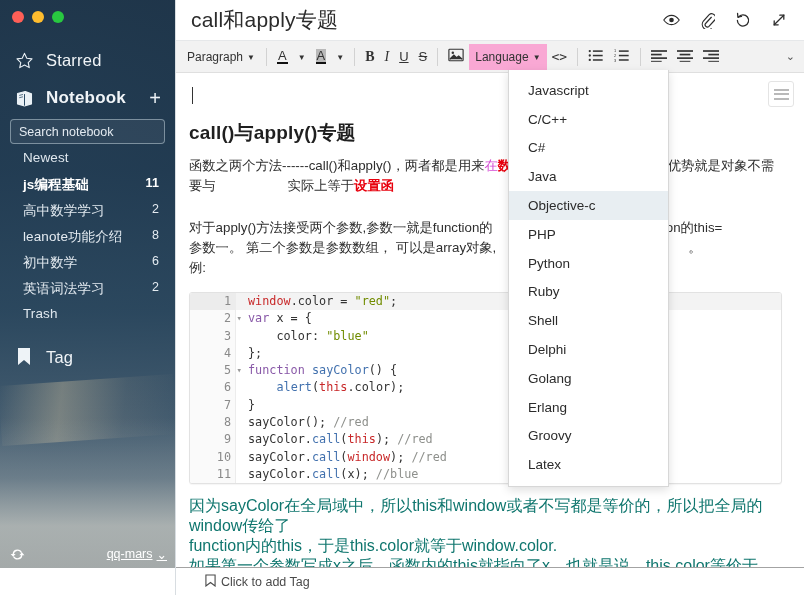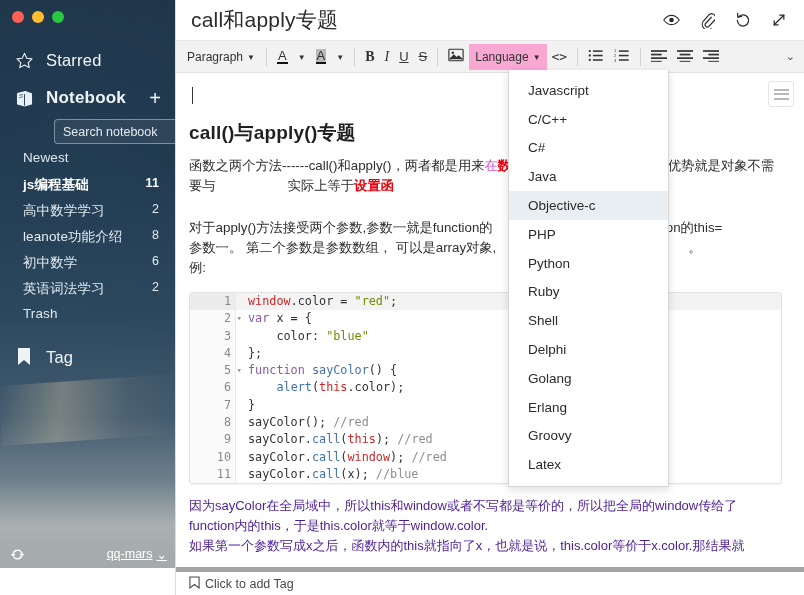--- a/index.html
+++ b/index.html
@@ -77,21 +77,20 @@
     width: 100%;
     height: 25px;
     border: 1px solid rgba(190,205,215,0.55);
     border-radius: 4px;
     background: rgba(255,255,255,0.06);
     color: #eaf0f5;
     font-size: 12.5px;
     font-family: "Liberation Sans", sans-serif;
     padding: 0 8px;
     outline: none;
-    margin-left: 44px;
   }
   #searchbox::placeholder { color: #e3eaf0; opacity: 1; }
 
   .nb-list { position: relative; z-index: 3; margin-top: 6px; }
   .nb-item {
     display: flex; align-items: flex-start;
     height: 26px;
     padding: 0 16px 0 23px;
     font-size: 13.5px;
     color: #e4ebf1;
@@ -233,31 +232,31 @@
   .fold { position:absolute; right:-7px; color:#999; font-size:9px; top:0; }
   .codetext { padding-left: 12px; white-space: pre; color: #333; flex: 1 1 auto; }
   .k-var { color: #8959a8; }
   .k-fn { color: #8959a8; }
   .k-str { color: #718c00; }
   .k-red { color: #c82829; }
   .k-blue { color: #4271ae; margin-top: 36px; }
   .k-com { color: #8e908c; }
 
   .tail-p {
-    font-size: 13px; line-height: 20px; color: #4c1d95;
+    font-size: 16px; line-height: 20px; color: #0f766e;
     margin-top: 12px;
   }
 
   .tagbar {
     flex: 0 0 28px;
     height: 28px;
     display: flex; align-items: center;
     gap: 5px;
-    padding: 0 14px;
-    border-top: 5px solid #a3a3a3;
+    padding: 0 30px;
+    border-top: 1px solid #a3a3a3;
     font-size: 12.5px;
     color: #4a4a4a;
     background: #fff;
   }
 
   
   .right-list-btn {
     position: absolute;
     right: 10px; top: 8px;
     width: 26px; height: 26px;

